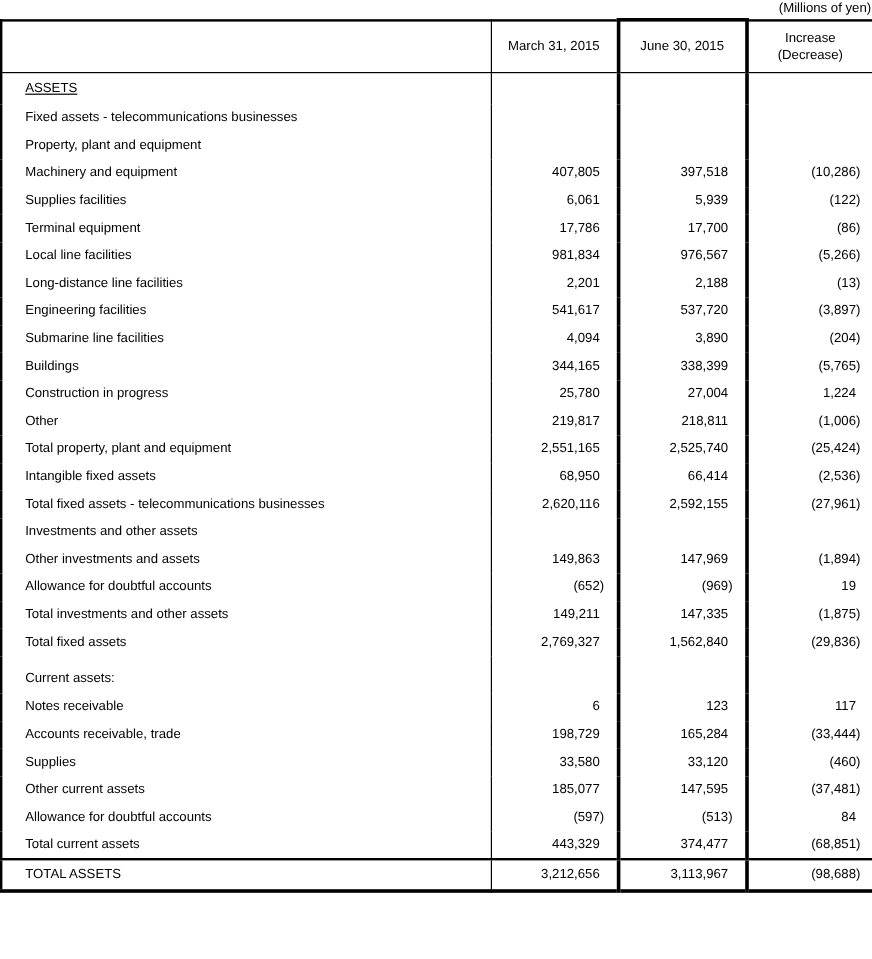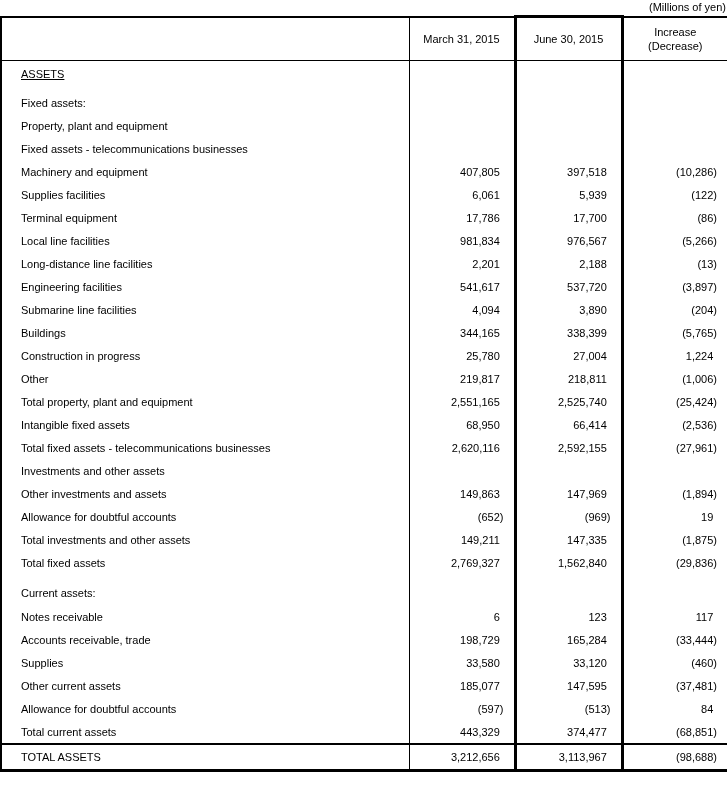--- a/index.html
+++ b/index.html
@@ -93,34 +93,28 @@
 (Decrease)</th>
       </tr>
     </thead>
     <tbody>
         <tr class="r-assets">
           <td class="label-cell ind0 underline">ASSETS</td>
           <td class="num-cell v-march"></td>
           <td class="num-cell v-june"></td>
           <td class="num-cell v-increase"></td>
         </tr>
-        <tr class="r-gap-sm">
-          <td class="label-cell ind1">Fixed assets:</td>
+        <tr>
+          <td class="label-cell ind2">Fixed assets - telecommunications businesses</td>
           <td class="num-cell v-march"></td>
           <td class="num-cell v-june"></td>
           <td class="num-cell v-increase"></td>
         </tr>
         <tr>
           <td class="label-cell ind3">Property, plant and equipment</td>
-          <td class="num-cell v-march"></td>
-          <td class="num-cell v-june"></td>
-          <td class="num-cell v-increase"></td>
-        </tr>
-        <tr>
-          <td class="label-cell ind2">Fixed assets - telecommunications businesses</td>
           <td class="num-cell v-march"></td>
           <td class="num-cell v-june"></td>
           <td class="num-cell v-increase"></td>
         </tr>
         <tr>
           <td class="label-cell ind4">Machinery and equipment</td>
           <td class="num-cell v-march"><span>407,805</span><span class="ph">)</span></td>
           <td class="num-cell v-june"><span>397,518</span><span class="ph">)</span></td>
           <td class="num-cell v-increase"><span>(10,286)</span></td>
         </tr>

